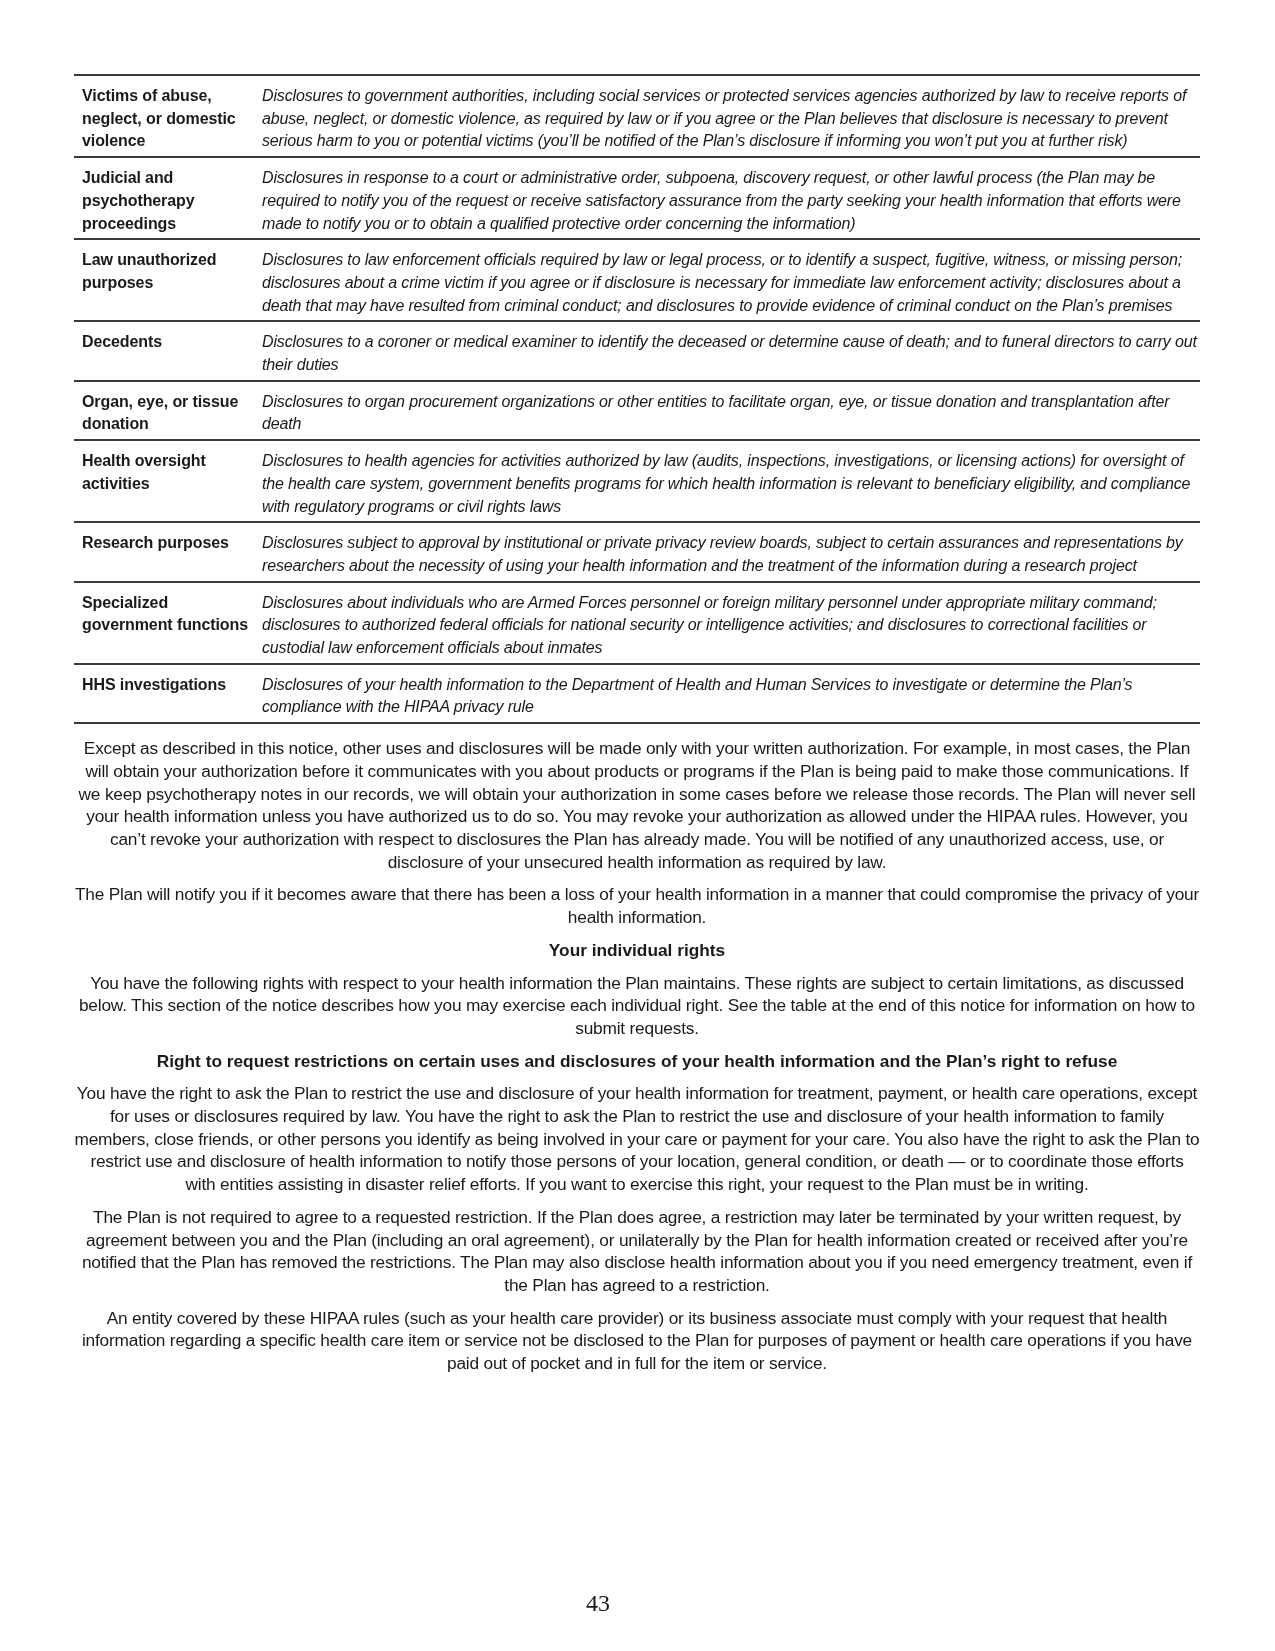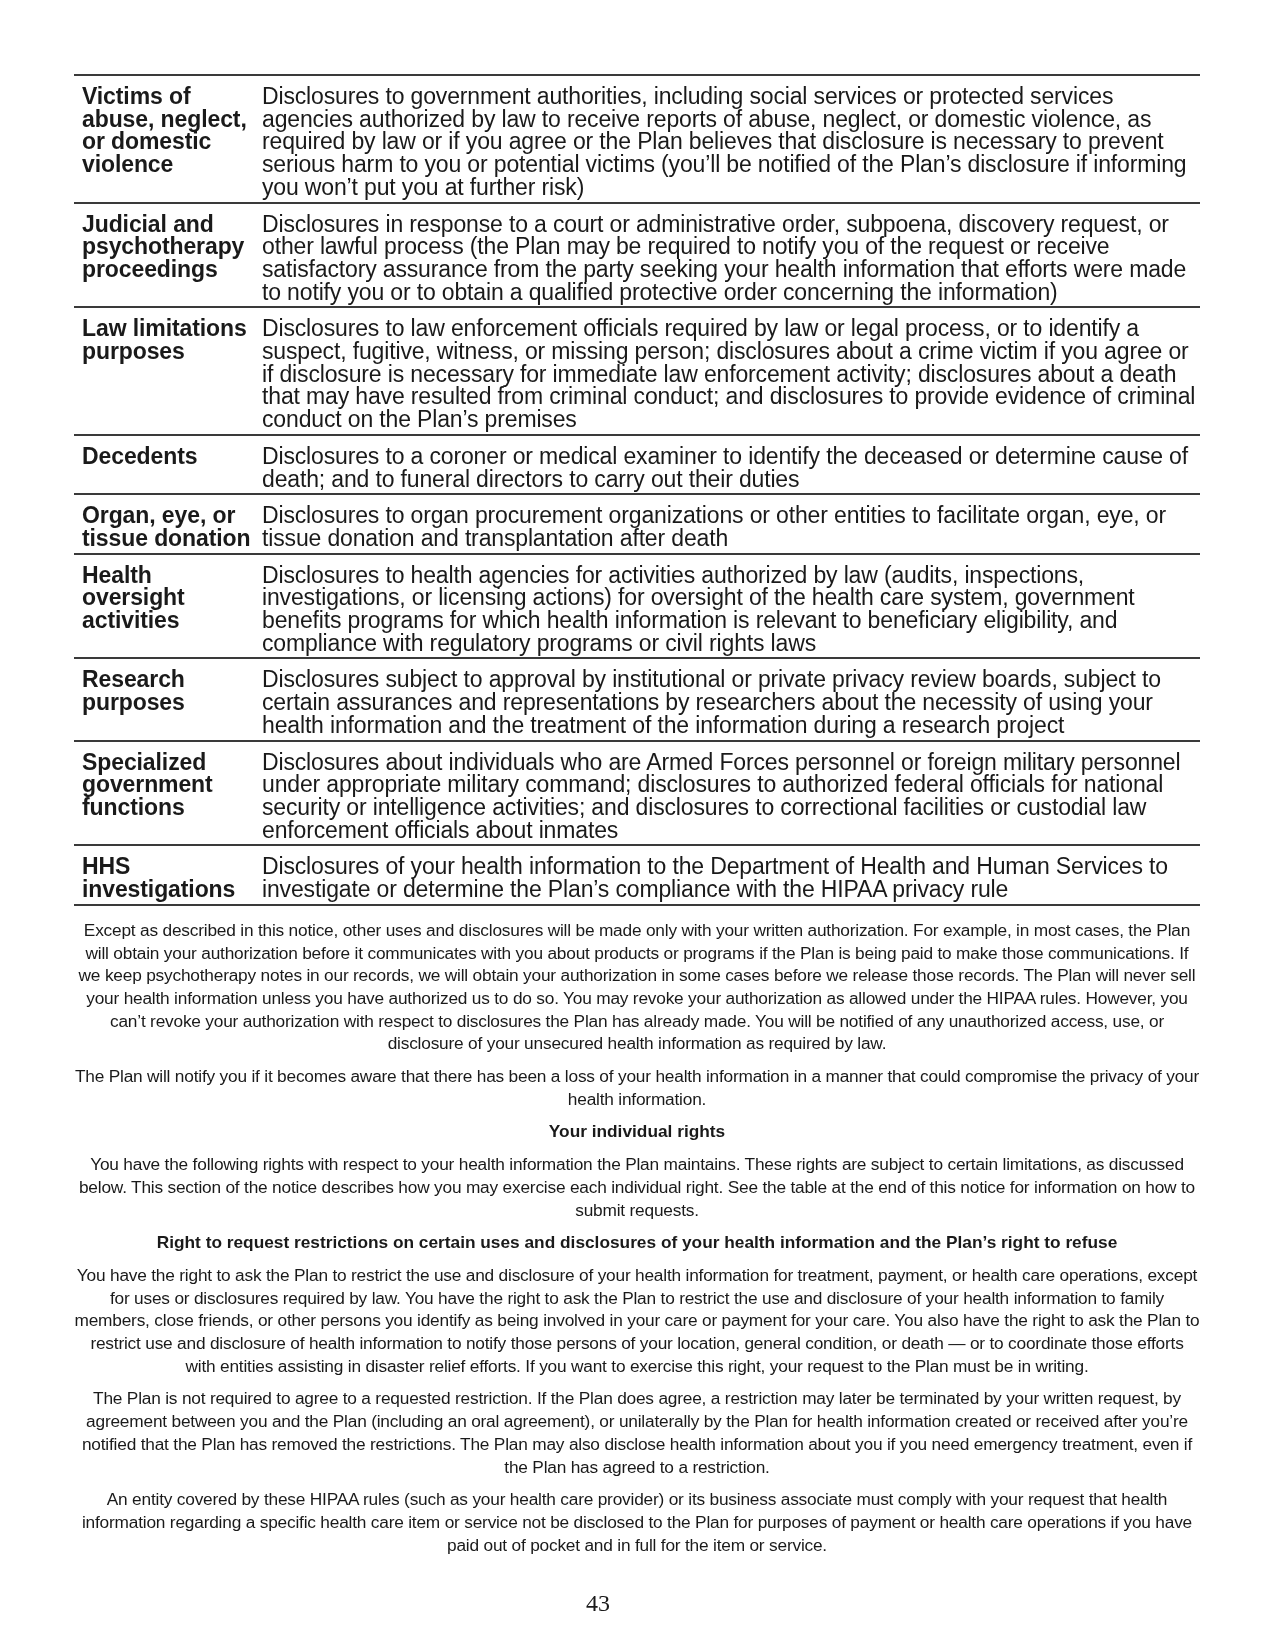--- a/index.html
+++ b/index.html
@@ -3,25 +3,25 @@
 <meta charset="utf-8">
 <style>
   html, body { margin: 0; padding: 0; background: #ffffff; }
   body {
     width: 1275px; height: 1651px; position: relative; overflow: hidden;
     font-family: "Liberation Sans", sans-serif; color: #1a1a1a;
   }
   .page { position: absolute; left: 74px; top: 74px; width: 1126px; }
   table.disc { width: 100%; border-collapse: collapse; border-top: 2px solid #3a3a3a; }
   table.disc td {
-    vertical-align: top; font-size: 23px; line-height: 22.7px;
+    vertical-align: top; font-size: 16px; line-height: 22.7px;
     padding: 9px 0 3px 0; border-bottom: 2px solid #3a3a3a;
   }
   table.disc td.cat { width: 176px; font-weight: bold; padding-left: 8px; padding-right: 4px; letter-spacing: -0.1px; }
-  table.disc td.desc { padding-left: 0; padding-right: 0; letter-spacing: -0.15px; }
+  table.disc td.desc { padding-left: 0; padding-right: 0; letter-spacing: -0.15px; font-style: italic; }
   .body-text { margin-top: 13px; text-align: center; }
   .body-text p { margin: 0 0 10px 0; font-size: 17.3px; line-height: 22.7px; letter-spacing: -0.2px; }
   .body-text h3 { margin: 0 0 10px 0; font-size: 17.3px; line-height: 22.7px; font-weight: bold; }
   .page-num {
     position: absolute; left: 0; width: 1196px; top: 1590px; text-align: center;
     font-family: "Liberation Serif", serif; font-size: 24px; color: #1a1a1a;
   }
 </style>
 </head>
 <body>
@@ -31,21 +31,21 @@
     <tbody>
       <tr>
         <td class="cat">Victims of abuse, neglect, or domestic violence</td>
         <td class="desc">Disclosures to government authorities, including social services or protected services agencies authorized by law to receive reports of abuse, neglect, or domestic violence, as required by law or if you agree or the Plan believes that disclosure is necessary to prevent serious harm to you or potential victims (you’ll be notified of the Plan’s disclosure if informing you won’t put you at further risk)</td>
       </tr>
       <tr>
         <td class="cat">Judicial and psychotherapy proceedings</td>
         <td class="desc">Disclosures in response to a court or administrative order, subpoena, discovery request, or other lawful process (the Plan may be required to notify you of the request or receive satisfactory assurance from the party seeking your health information that efforts were made to notify you or to obtain a qualified protective order concerning the information)</td>
       </tr>
       <tr>
-        <td class="cat">Law limitations purposes</td>
+        <td class="cat">Law unauthorized purposes</td>
         <td class="desc">Disclosures to law enforcement officials required by law or legal process, or to identify a suspect, fugitive, witness, or missing person; disclosures about a crime victim if you agree or if disclosure is necessary for immediate law enforcement activity; disclosures about a death that may have resulted from criminal conduct; and disclosures to provide evidence of criminal conduct on the Plan’s premises</td>
       </tr>
       <tr>
         <td class="cat">Decedents</td>
         <td class="desc">Disclosures to a coroner or medical examiner to identify the deceased or determine cause of death; and to funeral directors to carry out their duties</td>
       </tr>
       <tr>
         <td class="cat">Organ, eye, or tissue donation</td>
         <td class="desc">Disclosures to organ procurement organizations or other entities to facilitate organ, eye, or tissue donation and transplantation after death</td>
       </tr>

